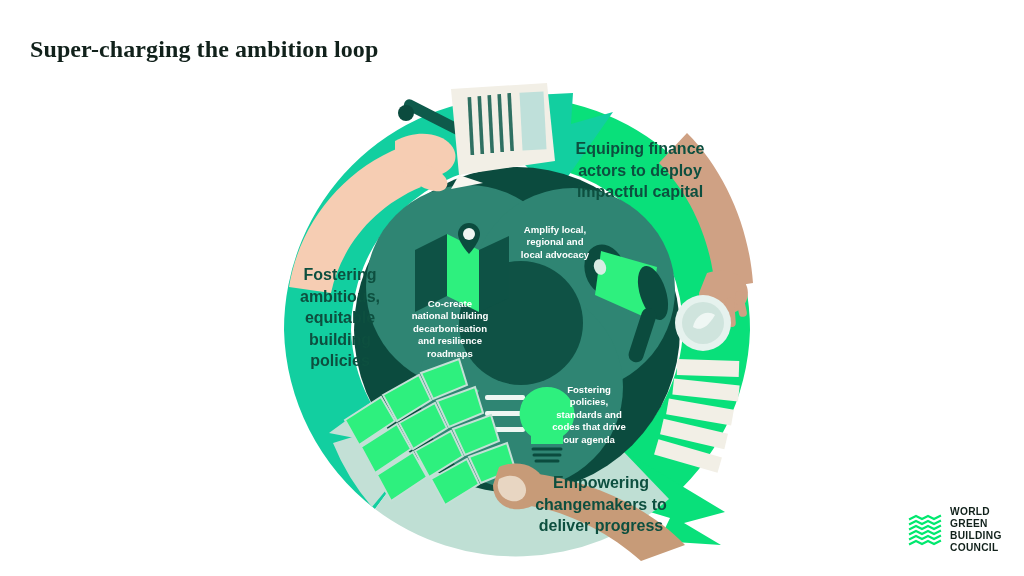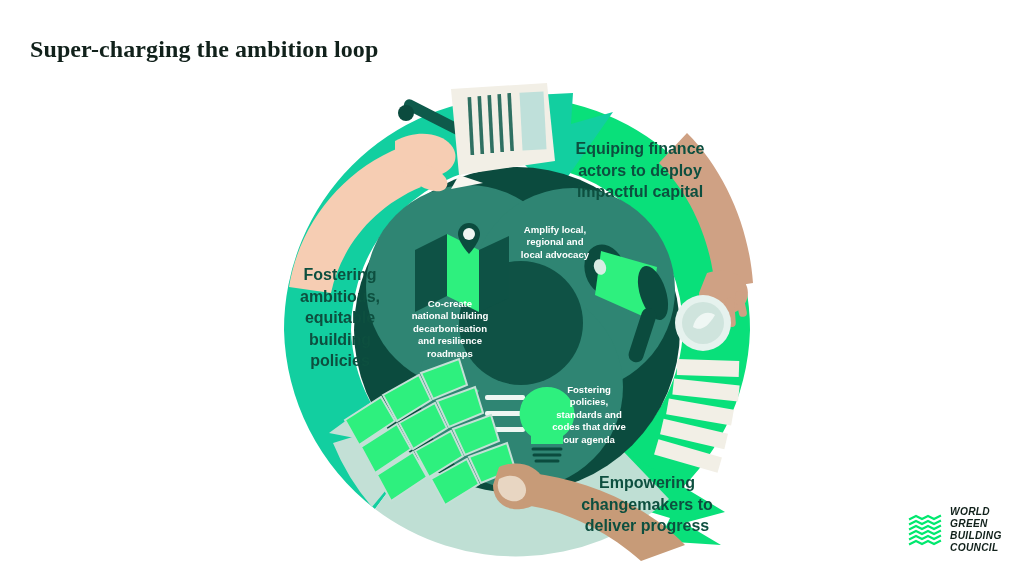--- a/index.html
+++ b/index.html
@@ -13,33 +13,33 @@
     font-weight:bold;font-size:24px;color:#11211b;letter-spacing:0.1px;
   }
   #diagram{position:absolute;left:255px;top:75px;width:530px;height:490px;}
   #diagram svg{display:block;width:530px;height:490px;}
   .outer-label{
     position:absolute;font-weight:bold;font-size:16px;line-height:1.35;
     color:#0d4f3f;text-align:center;white-space:pre-line;
   }
   #label-finance{left:560px;top:138px;width:160px;text-align:center;}
   #label-policies{left:288px;top:264px;width:104px;}
-  #label-changemakers{left:562px;top:472px;width:170px;}
+  #label-changemakers{left:516px;top:472px;width:170px;}
   .inner-label{
     position:absolute;font-weight:bold;font-size:9.6px;line-height:1.3;
     color:#ffffff;text-align:center;white-space:pre-line;
   }
   #label-advocacy{left:500px;top:224px;width:110px;}
   #label-roadmaps{left:395px;top:298px;width:110px;}
   #label-fostering{left:535px;top:384px;width:108px;}
   #logo{position:absolute;left:908px;top:504px;width:108px;height:52px;display:flex;align-items:center;gap:8px;}
   #logo-mark{width:34px;height:34px;flex:0 0 34px;}
   #logo-text{
     font-weight:bold;font-size:10.2px;line-height:1.18;color:#11211b;
-    letter-spacing:0.3px;white-space:pre-line;font-style:italic;
+    letter-spacing:0.3px;white-space:pre-line;
   }
 </style>
 </head>
 <body>
 
 <h1 id="page-title">Super-charging the ambition loop</h1>
 
 <div id="diagram">
   <svg viewBox="0 0 530 490" xmlns="http://www.w3.org/2000/svg" aria-hidden="true">
     <defs>

